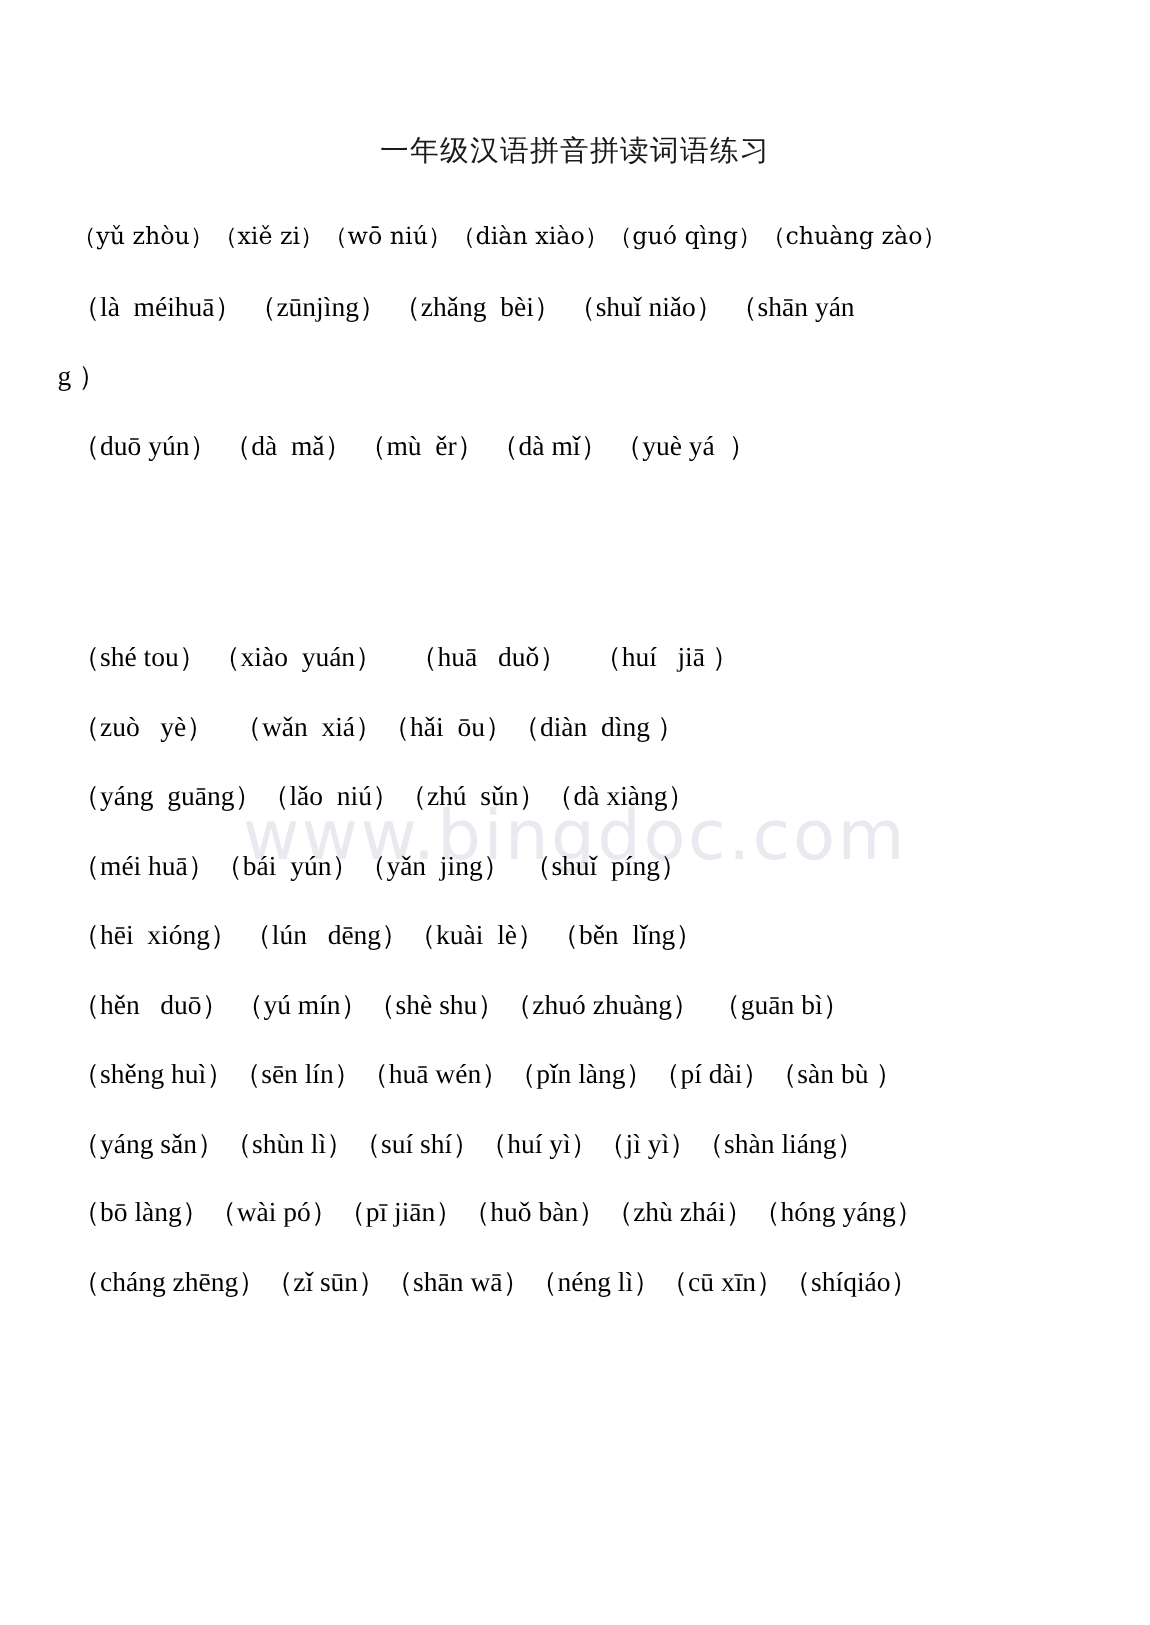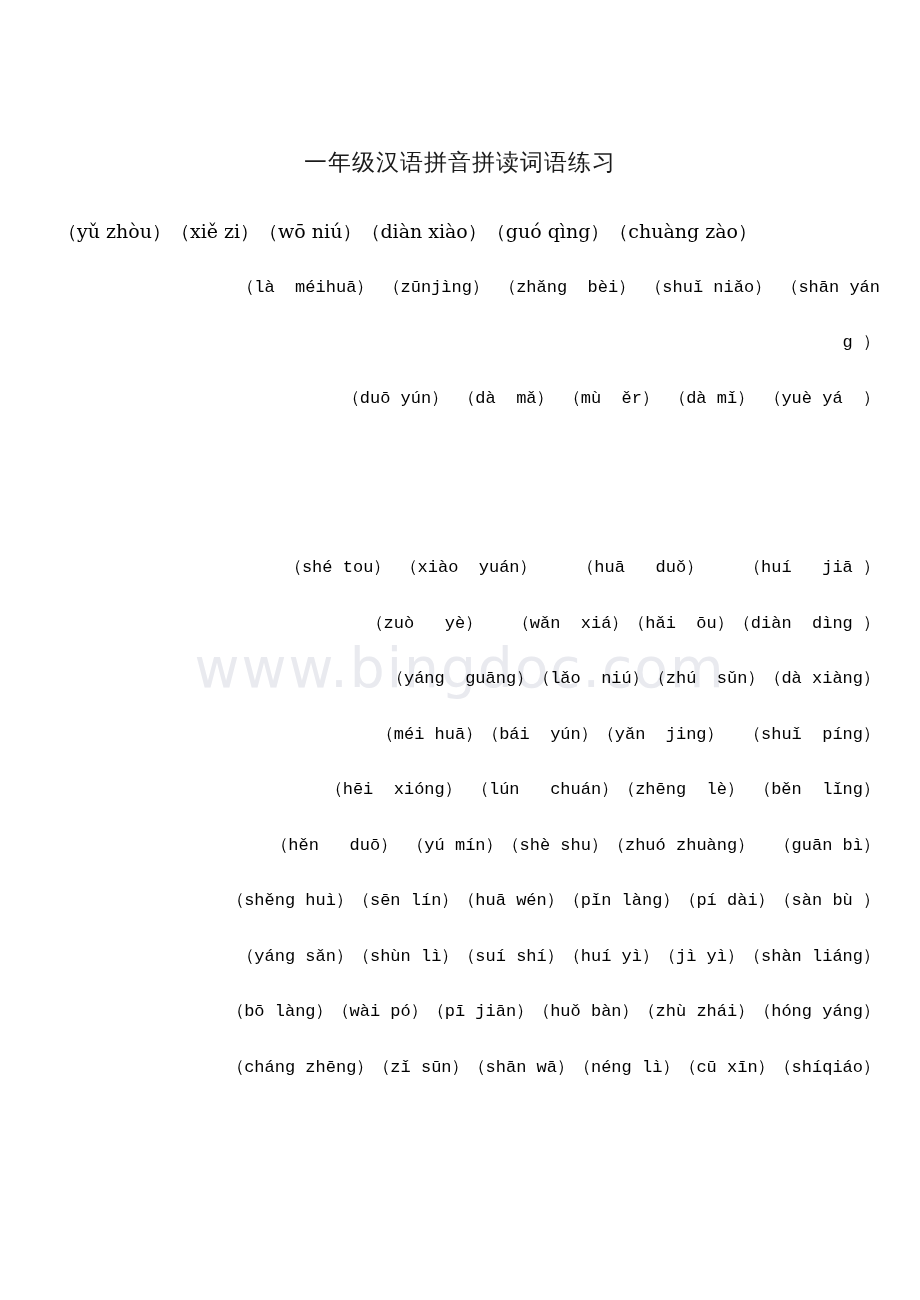--- a/index.html
+++ b/index.html
@@ -36,21 +36,20 @@
     z-index: 0;
     user-select: none;
     font-weight: 400;
   }
 
   
   .content {
     position: relative;
     z-index: 2;
     padding: 0 40px;
-    margin-top: 42px;
   }
 
   .title {
     text-align: center;
     font-family: "DejaVu Sans", sans-serif;
     font-size: 23px;
     font-weight: 400;
     margin: 0;
     padding-top: 105px;
     letter-spacing: 1px;
@@ -76,24 +75,23 @@
   }
 
   
   .line-prop {
     font-family: "DejaVu Serif", serif;
     font-size: 19px;
     letter-spacing: 0px;
   }
 
   .line-mono {
-    font-family: Liberation Mono, monospace;
-    font-size: 17px;
+    font-family: Liberation Serif, serif;
+    font-size: 22px;
     letter-spacing: 0px;
-    text-align: right;
   }
   .line-indent0 { padding-left: 6px; }
 
   .spacer {
     height: 56px;
   }
 </style>
 </head>
 <body>
 
@@ -112,21 +110,21 @@
       <div class="line line-mono">（duō yún） （dà  mǎ） （mù  ěr） （dà mǐ） （yuè yá  ）</div>
     </div>
 
     <div class="spacer"></div>
 
     <div class="block block-2">
       <div class="line line-mono">（shé tou） （xiào  yuán）    （huā   duǒ）    （huí   jiā ）</div>
       <div class="line line-mono">（zuò   yè）   （wǎn  xiá）（hǎi  ōu）（diàn  dìng ）</div>
       <div class="line line-mono">（yáng  guāng）（lǎo  niú）（zhú  sǔn）（dà xiàng）</div>
       <div class="line line-mono">（méi huā）（bái  yún）（yǎn  jing）  （shuǐ  píng）</div>
-      <div class="line line-mono">（hēi  xióng） （lún   chuán）（zhēng  lè） （běn  lǐng）</div>
+      <div class="line line-mono">（hēi  xióng） （lún   dēng）（kuài  lè） （běn  lǐng）</div>
       <div class="line line-mono">（hěn   duō） （yú mín）（shè shu）（zhuó zhuàng）  （guān bì）</div>
       <div class="line line-mono">（shěng huì）（sēn lín）（huā wén）（pǐn làng）（pí dài）（sàn bù ）</div>
       <div class="line line-mono">（yáng sǎn）（shùn lì）（suí shí）（huí yì）（jì yì）（shàn liáng）</div>
       <div class="line line-mono">（bō làng）（wài pó）（pī jiān）（huǒ bàn）（zhù zhái）（hóng yáng）</div>
       <div class="line line-mono">（cháng zhēng）（zǐ sūn）（shān wā）（néng lì）（cū xīn）（shíqiáo）</div>
     </div>
 
   </div>
 </div>
 

